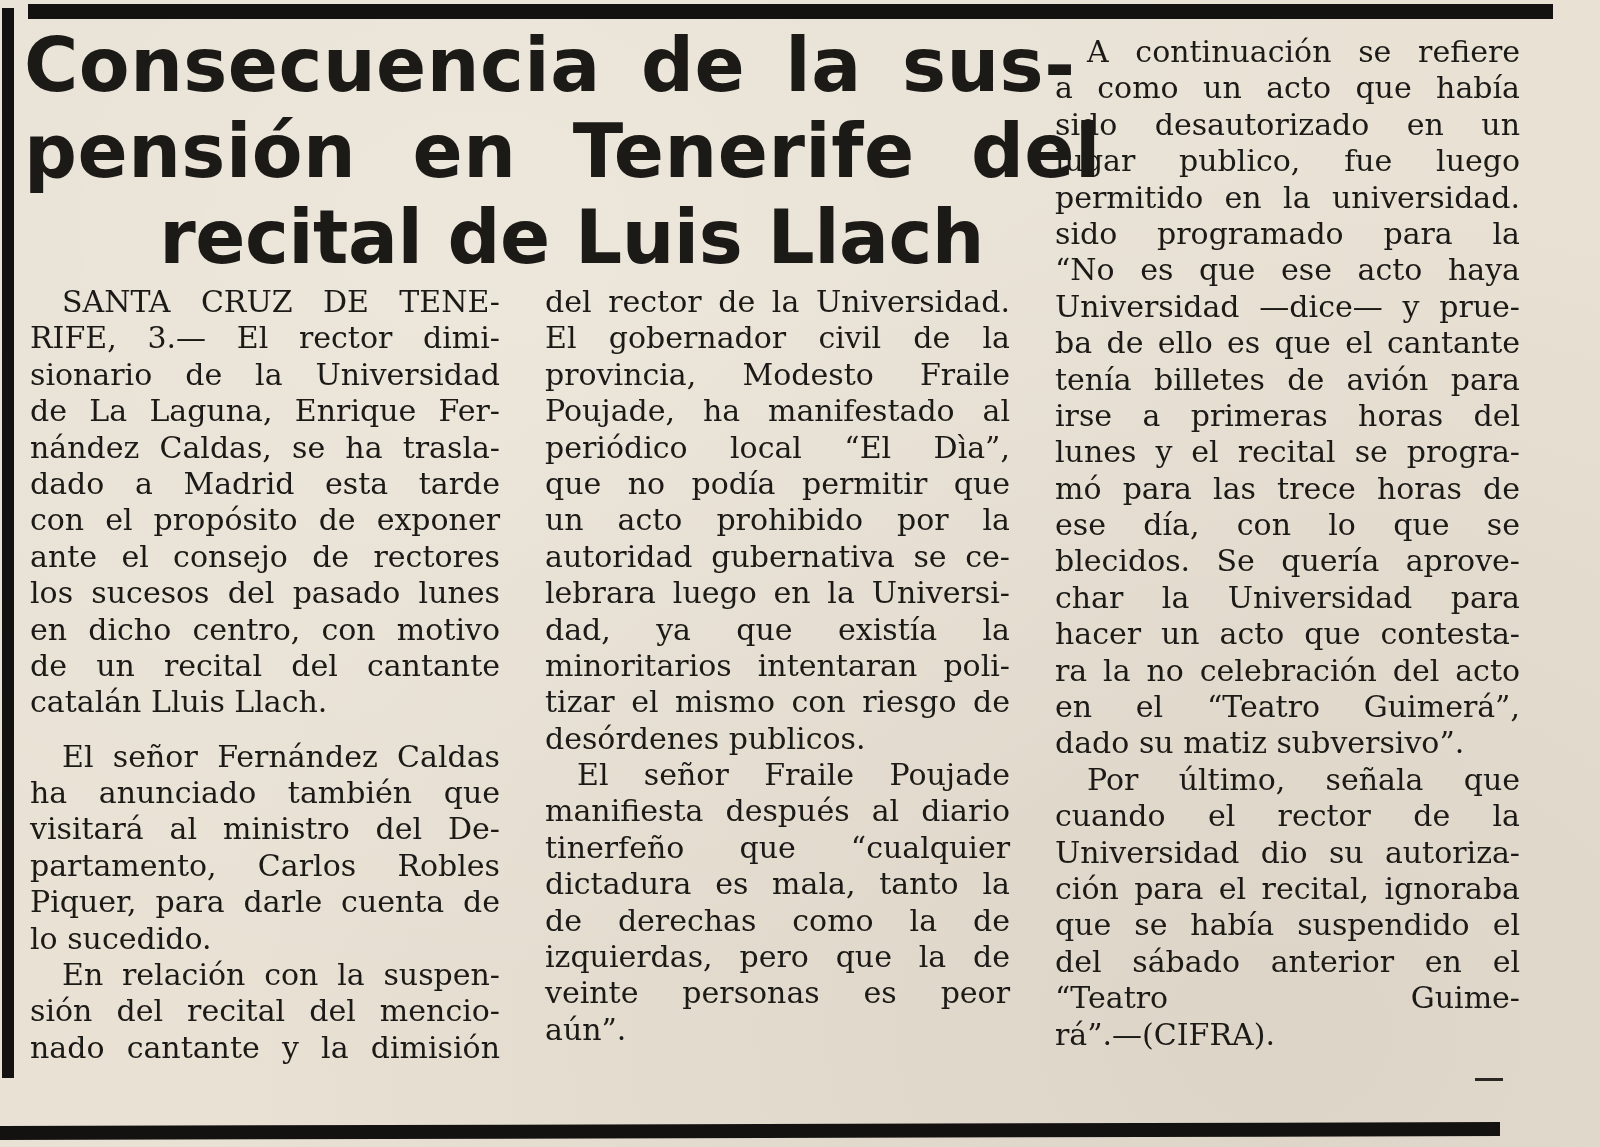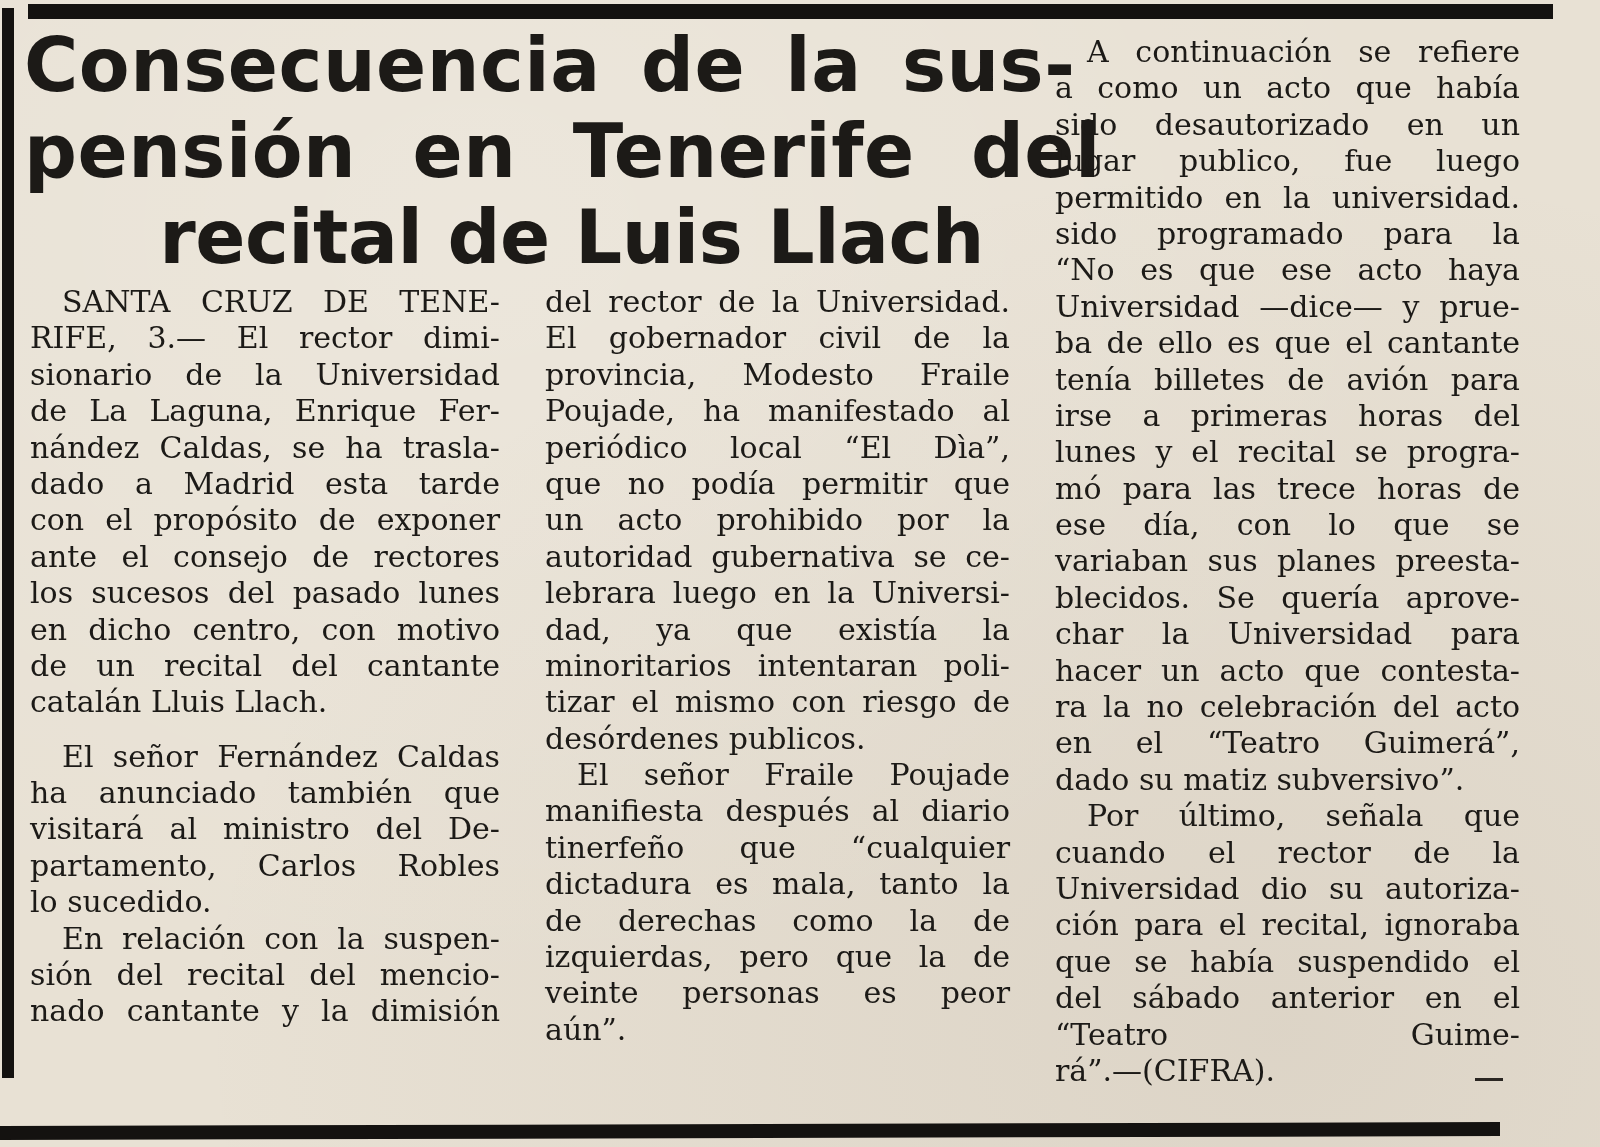--- a/index.html
+++ b/index.html
@@ -79,20 +79,21 @@
     <span class="line">ante el consejo de rectores</span>
     <span class="line">los sucesos del pasado lunes</span>
     <span class="line">en dicho centro, con motivo</span>
     <span class="line">de un recital del cantante</span>
     <span class="line last">catalán Lluis Llach.</span>
     <div class="gap"></div>
     <span class="line indent">El señor Fernández Caldas</span>
     <span class="line">ha anunciado también que</span>
     <span class="line">visitará al ministro del De-</span>
     <span class="line">partamento, Carlos Robles</span>
+    <span class="line">Piquer, para darle cuenta de</span>
     <span class="line last">lo sucedido.</span>
     <span class="line indent">En relación con la suspen-</span>
     <span class="line">sión del recital del mencio-</span>
     <span class="line">nado cantante y la dimisión</span>
   </div>
 
   <div class="col col2">
     <span class="line">del rector de la Universidad.</span>
     <span class="line">El gobernador civil de la</span>
     <span class="line">provincia, Modesto Fraile</span>
@@ -124,21 +125,20 @@
     <span class="line">permitido en la universidad.</span>
     <span class="line">sido programado para la</span>
     <span class="line">“No es que ese acto haya</span>
     <span class="line">Universidad —dice— y prue-</span>
     <span class="line">ba de ello es que el cantante</span>
     <span class="line">tenía billetes de avión para</span>
     <span class="line">irse a primeras horas del</span>
     <span class="line">lunes y el recital se progra-</span>
     <span class="line">mó para las trece horas de</span>
     <span class="line">ese día, con lo que se</span>
-    <span class="line">variaban sus planes preesta-</span>
     <span class="line">blecidos. Se quería aprove-</span>
     <span class="line">char la Universidad para</span>
     <span class="line">hacer un acto que contesta-</span>
     <span class="line">ra la no celebración del acto</span>
     <span class="line">en el “Teatro Guimerá”,</span>
     <span class="line last">dado su matiz subversivo”.</span>
     <span class="line indent">Por último, señala que</span>
     <span class="line">cuando el rector de la</span>
     <span class="line">Universidad dio su autoriza-</span>
     <span class="line">ción para el recital, ignoraba</span>

